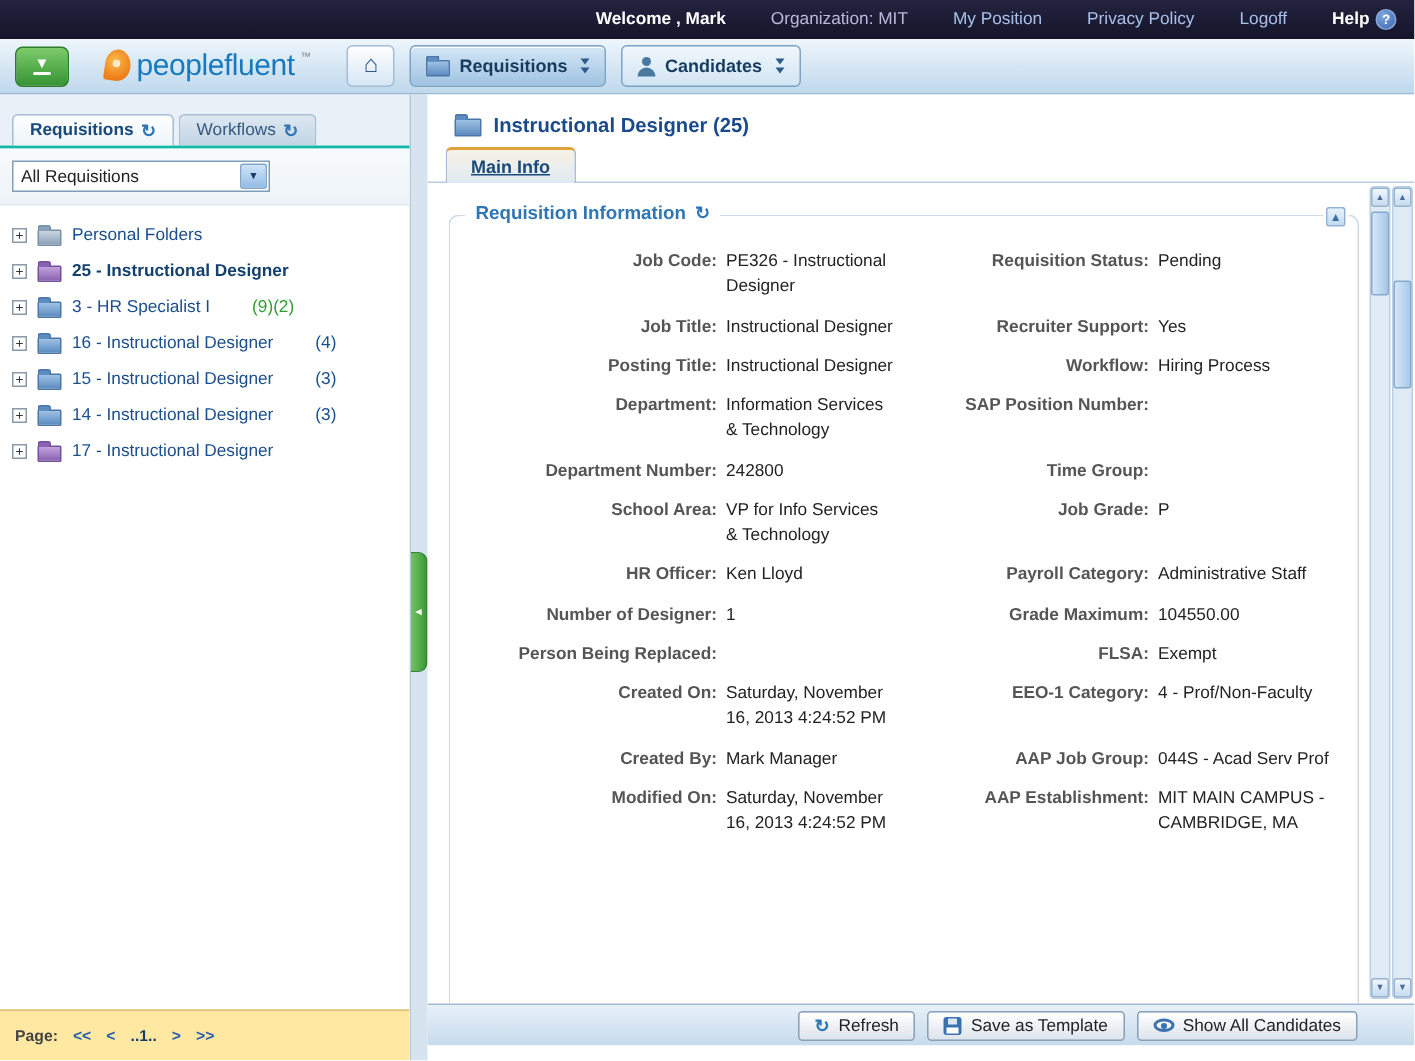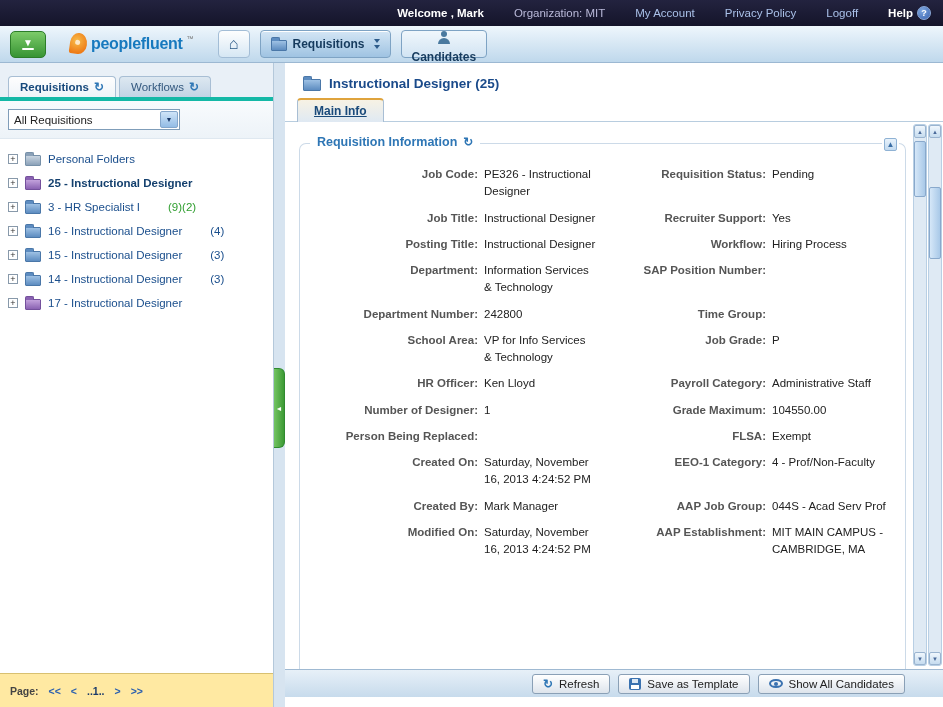--- a/index.html
+++ b/index.html
@@ -16,26 +16,26 @@
   .help-badge { width: 14px; height: 14px; border-radius: 50%; background: radial-gradient(circle at 35% 30%, #7fa8e0, #3a63b0); border: 1px solid #8aa8d8; color: #fff; font-size: 9px; font-weight: bold; display: flex; align-items: center; justify-content: center; }
 
   
   .appbar { height: 37px; background: linear-gradient(#eef6fc,#bfd8ec); border-bottom: 1px solid #9cb8d2; display: flex; align-items: center; padding: 0 10px; gap: 10px; }
   .greenbtn { width: 36px; height: 27px; border-radius: 5px; background: linear-gradient(#7ccb69,#379434); border: 1px solid #2c7d29; display: flex; flex-direction: column; align-items: center; justify-content: center; cursor: pointer; }
   .greenbtn .arr { color: #fff; font-size: 10px; line-height: 9px; }
   .greenbtn::after { content: ""; width: 12px; height: 2px; background: #fff; margin-top: 1px; border-radius: 1px; }
   .logo { display: flex; align-items: flex-start; gap: 4px; margin: 0 14px 0 14px; }
   .flame { width: 17px; height: 21px; background: radial-gradient(circle at 38% 38%, #f8bc4a, #ee7c18 72%); border-radius: 55% 60% 55% 12%; transform: rotate(8deg); position: relative; }
   .flame::after { content: ""; position: absolute; left: 5px; top: 7px; width: 5px; height: 5px; background: #fde8c8; border-radius: 50%; }
-  .logo-text { color: #1779be; font-size: 16px; font-weight: bold; letter-spacing: -0.3px; line-height: 22px; }
+  .logo-text { color: #1779be; font-size: 20px; font-weight: normal; letter-spacing: -0.3px; line-height: 22px; }
   .logo-tm { color: #777; font-size: 7px; margin-top: 2px; }
   .home-tab { width: 32px; height: 28px; background: linear-gradient(#fefefe,#d6e7f4); border: 1px solid #a3bdd6; border-radius: 4px; display: flex; align-items: center; justify-content: center; color: #2c5a87; font-size: 16px; cursor: pointer; }
   .nav-tab { height: 28px; display: flex; align-items: center; gap: 6px; padding: 0 10px; border: 1px solid #7ea3c4; border-radius: 4px; font-size: 12px; font-weight: bold; color: #163b5e; cursor: pointer; }
   .nav-tab.active { background: linear-gradient(#d4e6f5,#9fc3e2); box-shadow: inset 0 1px 0 #fff; }
-  .nav-tab.inactive { background: linear-gradient(#f0f7fc,#d2e4f3); flex-direction: column; }
+  .nav-tab.inactive { background: linear-gradient(#f0f7fc,#d2e4f3); }
   .dd { display: flex; flex-direction: column; gap: 2px; margin-left: 3px; }
   .dd i { width: 0; height: 0; border-left: 3.5px solid transparent; border-right: 3.5px solid transparent; border-top: 4px solid #2d5b8a; }
 
   
   .folder { position: relative; width: 16px; height: 11px; border-radius: 1px; background: linear-gradient(#9ec1e4,#5d8cc0); border: 1px solid #4a77a8; flex: none; margin-top: 3px; }
   .folder::before { content: ""; position: absolute; top: -4px; left: -1px; width: 7px; height: 3px; background: #5d8cc0; border: 1px solid #4a77a8; border-bottom: none; border-radius: 2px 2px 0 0; }
   .folder[data-variant="purple"] { background: linear-gradient(#c3a2dc,#8a62b2); border-color: #74509c; }
   .folder[data-variant="purple"]::before { background: #8a62b2; border-color: #74509c; }
   .folder[data-variant="gray"] { background: linear-gradient(#c9d5e1,#8ba1b8); border-color: #7690a8; }
   .folder[data-variant="gray"]::before { background: #8ba1b8; border-color: #7690a8; }
@@ -47,21 +47,21 @@
   
   .bodyrow { display: flex; height: 644px; }
 
   
   .sidebar { width: 274px; background: #e9f0f7; border-right: 1px solid #b4c8da; display: flex; flex-direction: column; }
   .sb-tabs { display: flex; align-items: flex-end; gap: 3px; padding: 13px 0 0 8px; }
   .sb-tab { display: flex; align-items: center; gap: 5px; font-size: 11.5px; padding: 4px 11px; border: 1px solid #a8bed4; border-bottom: none; border-radius: 4px 4px 0 0; cursor: pointer; }
   .sb-tab.active { background: linear-gradient(#fefefe,#eef4f9); font-weight: bold; color: #17497c; position: relative; z-index: 2; }
   .sb-tab.inactive { background: linear-gradient(#dde8f1,#c2d4e5); color: #33587e; }
   .refresh-ic { color: #2e76b5; font-weight: bold; font-size: 12px; line-height: 10px; }
-  .sb-panel { flex: 1; background: #fff; border-top: 4px solid #14b8a6; overflow: hidden; display: flex; flex-direction: column; }
+  .sb-panel { flex: 1; background: #fff; border-top: 2px solid #14b8a6; overflow: hidden; display: flex; flex-direction: column; }
   .sb-filter { padding: 8px; background: linear-gradient(#f8fbfd,#edf3f8); border-bottom: 1px solid #dfe8f0; }
   .select { width: 172px; height: 21px; border: 1px solid #7f9db9; background: #fff; display: flex; align-items: center; font-size: 11.5px; color: #222; padding-left: 5px; cursor: pointer; }
   .select .sel-btn { margin-left: auto; width: 18px; height: 17px; margin-right: 1px; background: linear-gradient(#cfe4f8,#93bce5); border: 1px solid #84a6cb; border-radius: 2px; display: flex; align-items: center; justify-content: center; color: #1a3a6a; font-size: 7px; }
   .tree { padding: 8px 4px; }
   .tree-row { display: flex; align-items: center; gap: 7px; height: 24px; padding-left: 4px; font-size: 11.5px; color: #1a4e8c; cursor: pointer; }
   .expander { width: 10px; height: 10px; border: 1px solid #8899aa; background: #fff; color: #333; font-size: 9px; line-height: 8px; text-align: center; flex: none; cursor: pointer; }
   .tlabel[data-bold="true"] { font-weight: bold; color: #14406e; }
   .tcounts { font-weight: normal; margin-left: 1px; color: #1a4e8c; padding-left: 20px; }
   .tcounts[data-ccolor="green"] { color: #2f9e2f; }
   .sb-pages { margin-top: auto; height: 34px; background: #ffe9a2; border-top: 1px solid #d8c070; display: flex; align-items: center; gap: 10px; padding: 0 10px; font-size: 10.5px; }
@@ -114,21 +114,21 @@
   .eye::after { content: ""; position: absolute; width: 4px; height: 4px; background: #3a72b0; border-radius: 50%; top: 0.5px; left: 3px; }
   .bottom-strip { height: 10px; background: #fff; }
 </style>
 </head>
 <body>
 
 <div class="topbar">
   <span class="spacer"></span>
   <span class="tb-welcome">Welcome , Mark</span>
   <span class="tb-org">Organization: MIT</span>
-  <span class="tb-link">My Account</span>
+  <span class="tb-link">My Position</span>
   <span class="tb-link">Privacy Policy</span>
   <span class="tb-link">Logoff</span>
   <span class="tb-help">
     <span>Help</span>
     <span class="help-badge">?</span>
   </span>
 </div>
 
 <div class="appbar">
   <div class="greenbtn">

